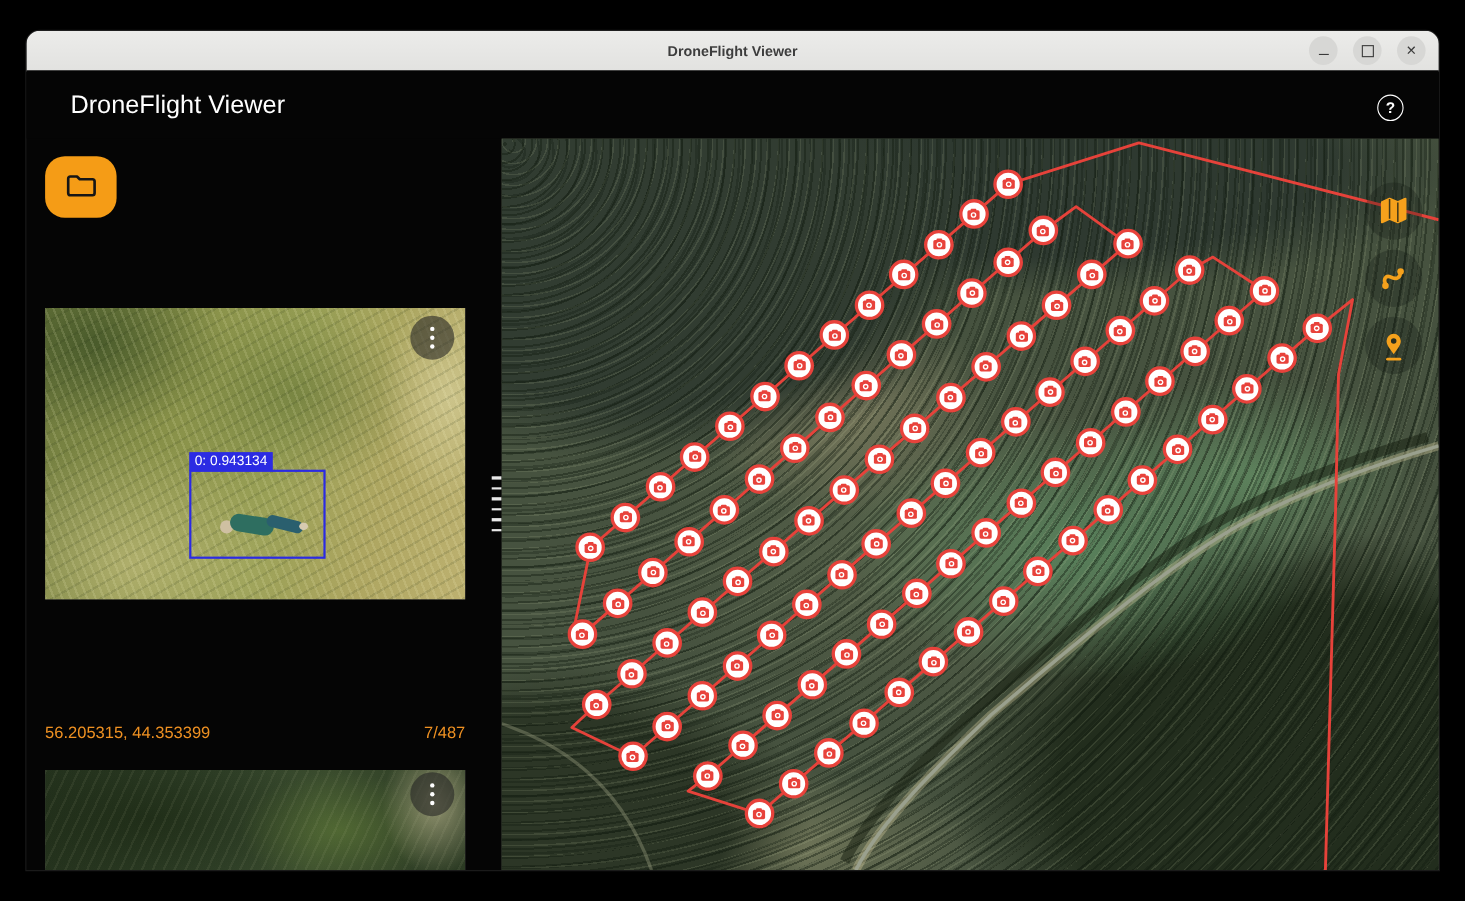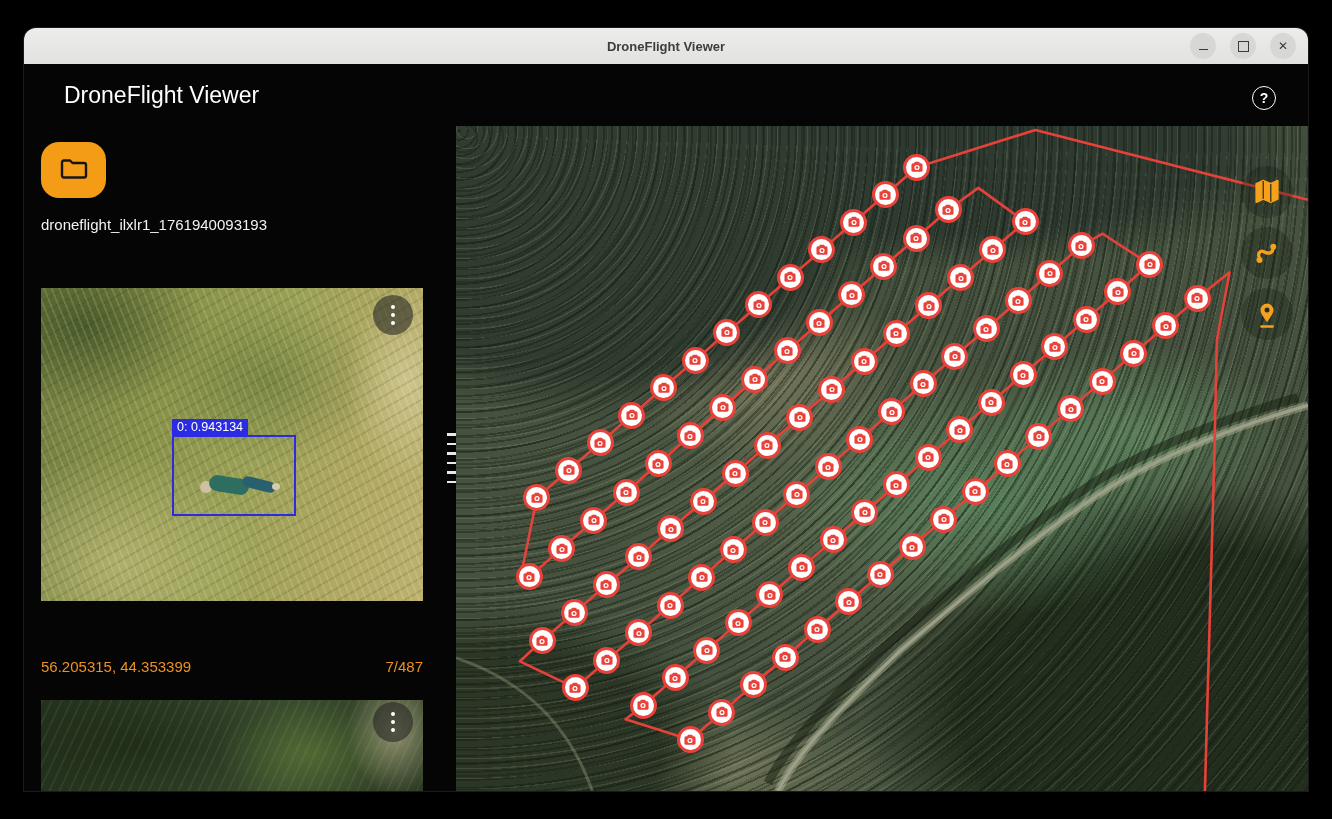--- a/index.html
+++ b/index.html
@@ -24,21 +24,21 @@
     border-radius:50%;color:#fff;font-size:14px;font-weight:bold;display:flex;align-items:center;justify-content:center;}
   
   .folder-btn{position:absolute;left:17px;top:114px;width:65px;height:56px;background:#F59C16;
     border:none;border-radius:18px;display:flex;align-items:center;justify-content:center;cursor:pointer;}
   .dropdown{position:absolute;left:98px;top:119px;width:308px;height:46px;background:#050505;
     border:1.5px solid #d8d8d8;border-radius:7px;display:flex;align-items:center;
     padding:0 16px;box-sizing:border-box;cursor:pointer;}
   .dropdown .dd-label{color:#fff;font-size:17px;font-weight:bold;flex:1;}
   .path-text{position:absolute;left:17px;top:186px;width:400px;color:#f2f2f2;font-size:15px;line-height:21px;}
   .thumb{position:absolute;left:17px;width:382px;overflow:hidden;background:#444;}
-  .thumb1{top:260px;height:313px;}
+  .thumb1{top:252px;height:265px;}
   .thumb2{top:672px;height:91px;}
   .t1-art{position:absolute;inset:0;
     background:
       radial-gradient(90px 140px at 96% 30%, rgba(225,218,170,.55), transparent 70%),
       radial-gradient(170px 120px at 12% 12%, rgba(35,58,24,.55), transparent 70%),
       radial-gradient(200px 160px at 20% 88%, rgba(222,210,150,.45), transparent 70%),
       radial-gradient(160px 120px at 60% 30%, rgba(60,84,30,.35), transparent 70%),
       linear-gradient(105deg,#6e7a3e 0%,#879048 30%,#99a056 55%,#aea661 78%,#bdb170 100%);}
   .t1-streaks{position:absolute;inset:0;
     background:repeating-linear-gradient(68deg, rgba(255,252,205,.13) 0 2px, transparent 2px 7px),
@@ -131,21 +131,20 @@
     <button class="folder-btn">
       <span>
         <svg width="30" height="26" viewBox="0 0 30 26">
             <path d="M3 6.5 Q3 4.5 5 4.5 L11 4.5 L13.5 7 L25 7 Q27 7 27 9 L27 19.5 Q27 21.5 25 21.5 L5 21.5 Q3 21.5 3 19.5 Z" fill="none" stroke="#161616" stroke-width="2.4" stroke-linejoin="round"></path>
           </svg>
       </span>
     </button>
 
 
     <div class="path-text">
-      <div>droneflight_ilxlr1_1761940093193</div>
     </div>
 
     <div class="thumb thumb1">
       <div class="t1-art"></div>
       <div class="t1-streaks"></div>
       <div class="bbox">
         <div class="bbox-label">0: 0.943134</div>
         <div class="person">
           <i class="p-head"></i>
           <i class="p-torso"></i>

